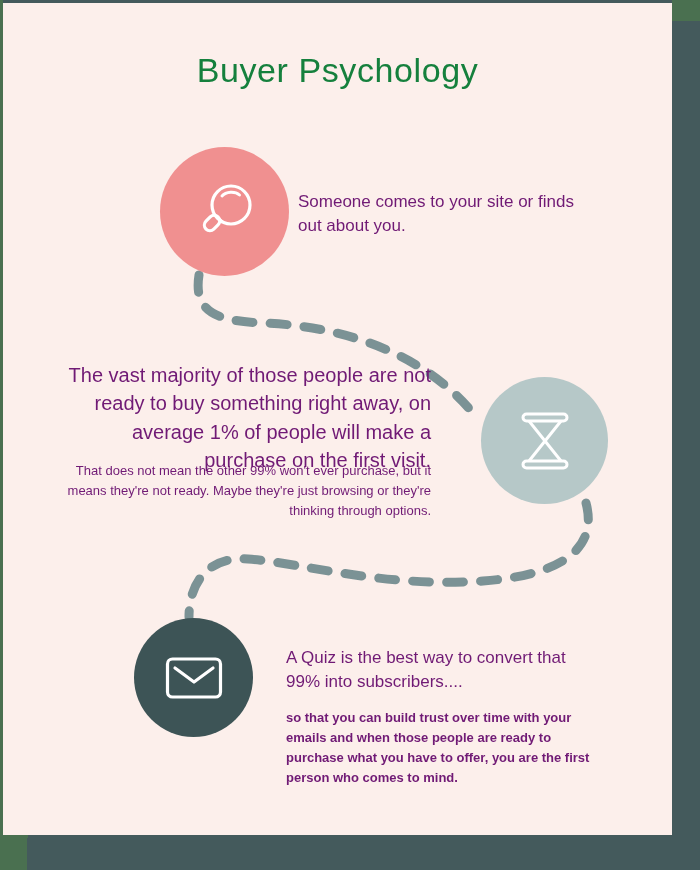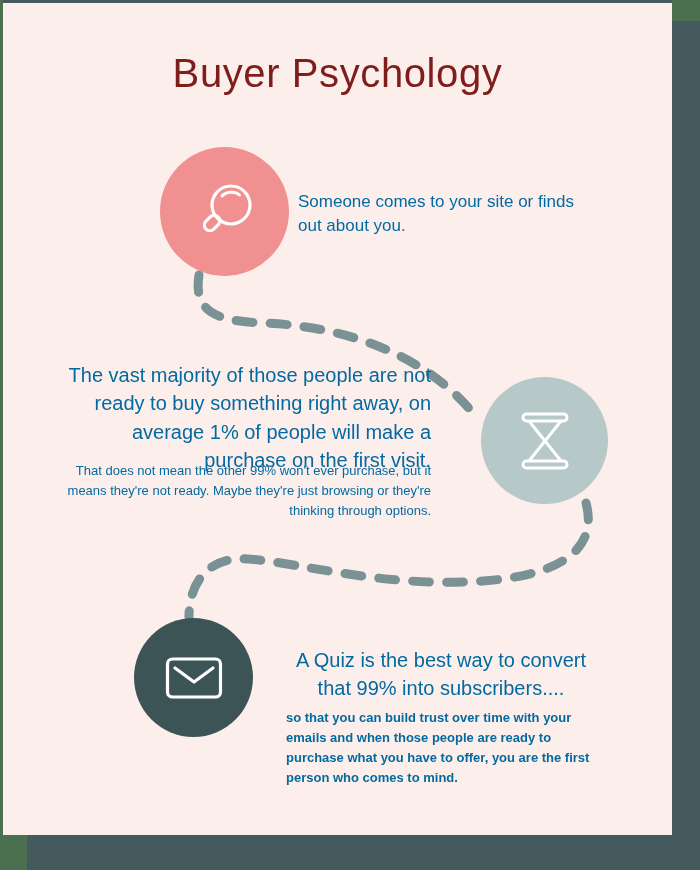--- a/index.html
+++ b/index.html
@@ -46,24 +46,24 @@
     height: 832px;
     background: #fcefeb;
     overflow: hidden;
   }
   .title {
     position: absolute;
     left: 0;
     top: 48px;
     width: 669px;
     text-align: center;
-    font-size: 40px;
+    font-size: 34px;
     font-weight: 300;
     letter-spacing: 0.6px;
-    color: #7f1d1d;
+    color: #15803d;
   }
   .connector {
     position: absolute;
     left: 0;
     top: 0;
     width: 669px;
     height: 832px;
     pointer-events: none;
   }
   .node {
@@ -89,21 +89,21 @@
   }
   .node-envelope {
     left: 131px;
     top: 615px;
     width: 119px;
     height: 119px;
     background: #3d5456;
   }
   .copy {
     position: absolute;
-    color: #0369a1;
+    color: #701a75;
   }
   .copy-1 {
     left: 295px;
     top: 187px;
     width: 280px;
     text-align: left;
     font-size: 17px;
     line-height: 1.42;
   }
   .copy-2 {
@@ -119,22 +119,22 @@
     top: 458px;
     width: 383px;
     text-align: right;
     font-size: 13px;
     line-height: 1.52;
   }
   .copy-4 {
     left: 283px;
     top: 643px;
     width: 310px;
-    text-align: center;
-    font-size: 20px;
+    text-align: left;
+    font-size: 17px;
     line-height: 1.42;
   }
   .copy-5 {
     left: 283px;
     top: 705px;
     width: 305px;
     text-align: left;
     font-size: 13px;
     line-height: 1.55;
     font-weight: bold;

